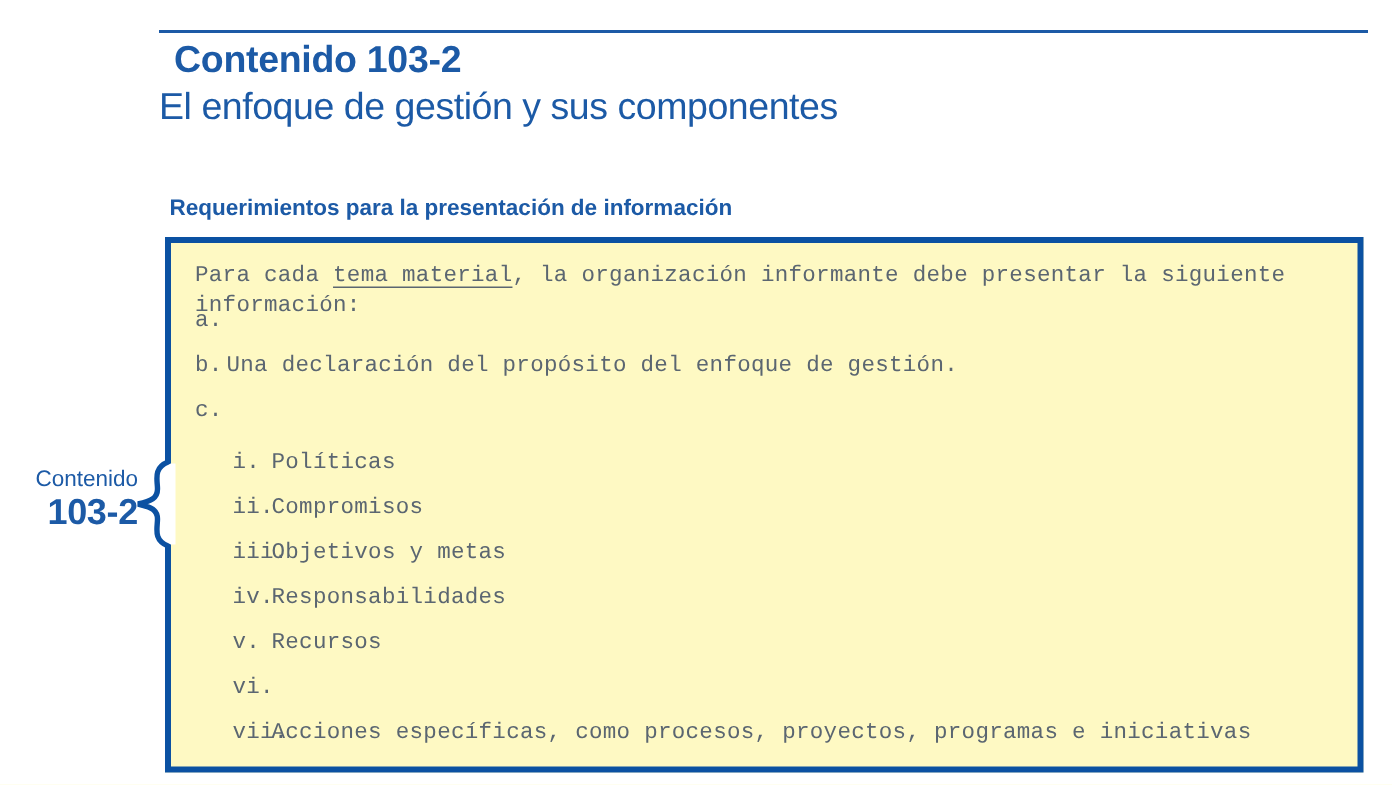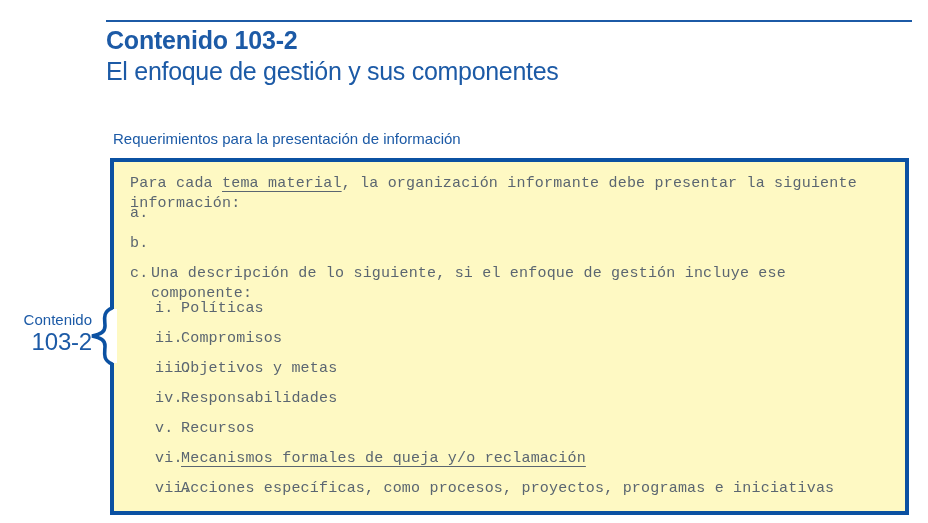--- a/index.html
+++ b/index.html
@@ -10,33 +10,33 @@
     -webkit-font-smoothing:antialiased;
   }
 
   .top-rule {
     position:absolute; left:106px; top:20px;
     width:806px; height:2px;
     background:var(--blue);
   }
 
   .page-title {
-    position:absolute; left:106px; top:26px;
+    position:absolute; left:116px; top:26px;
     font-size:25px; font-weight:700; color:var(--blue);
     letter-spacing:-0.2px; white-space:nowrap;
   }
   .page-subtitle {
     position:absolute; left:106px; top:57px;
     font-size:25px; font-weight:400; color:var(--blue);
     letter-spacing:-0.3px; white-space:nowrap;text-align:right;
   }
 
   .section-label {
     position:absolute; left:113px; top:130px;
-    font-size:15px; font-weight:400; color:var(--blue);
+    font-size:15px; font-weight:700; color:var(--blue);
     white-space:nowrap;
   }
 
   .req-box {
     position:absolute; left:110px; top:158px;
     width:799px; height:357px;
     border:4px solid var(--border-blue);
     background:#fef9c3;
     font-family:Liberation Mono, monospace;
   }
@@ -53,21 +53,21 @@
     text-decoration:underline;
     text-underline-offset:4px;
     text-decoration-thickness:1px;
   }
 
   .side-label {
     position:absolute; left:0; top:310px; width:92px;
     text-align:right; color:var(--blue); white-space:nowrap;
   }
   .side-small { font-size:15px; line-height:19px; }
-  .side-big   { font-size:24px; font-weight:400; line-height:26px; letter-spacing:-0.2px; }
+  .side-big   { font-size:24px; font-weight:700; line-height:26px; letter-spacing:-0.2px; }
 
   .brace-svg { position:absolute; left:86px; top:308px; width:30px; height:56px; overflow:visible; }
 </style>
 </head>
 <body style="--blue: #1c5aa6; --border-blue: #0b51a2; --gray: #5b6671;">
 
 <div class="top-rule"></div>
 
 <div class="page-title">Contenido 103-2</div>
 <div class="page-subtitle">El enfoque de gestión y sus componentes</div>
@@ -82,25 +82,25 @@
     </div>
 
     <div>
 
         <div class="line li-row">
           <span class="marker">a.</span>
         </div>
 
         <div class="line li-row">
           <span class="marker">b.</span>
+          <span>Una declaración del propósito del enfoque de gestión.</span>
         </div>
 
         <div class="line li-row">
           <span class="marker">c.</span>
-          <span>Una descripción de lo siguiente, si el enfoque de gestión incluye ese componente:</span>
         </div>
 
     </div>
 
     <div class="sub-list">
 
         <div class="line li-row">
           <span class="marker">i.</span>
           <span>Políticas</span>
         </div>
@@ -120,21 +120,20 @@
           <span>Responsabilidades</span>
         </div>
 
         <div class="line li-row">
           <span class="marker">v.</span>
           <span>Recursos</span>
         </div>
 
         <div class="line li-row">
           <span class="marker">vi.</span>
-          <span class="u">Mecanismos formales de queja y/o reclamación</span>
         </div>
 
         <div class="line li-row">
           <span class="marker">vii.</span>
           <span>Acciones específicas, como procesos, proyectos, programas e iniciativas</span>
         </div>
 
     </div>
 
   </div>

